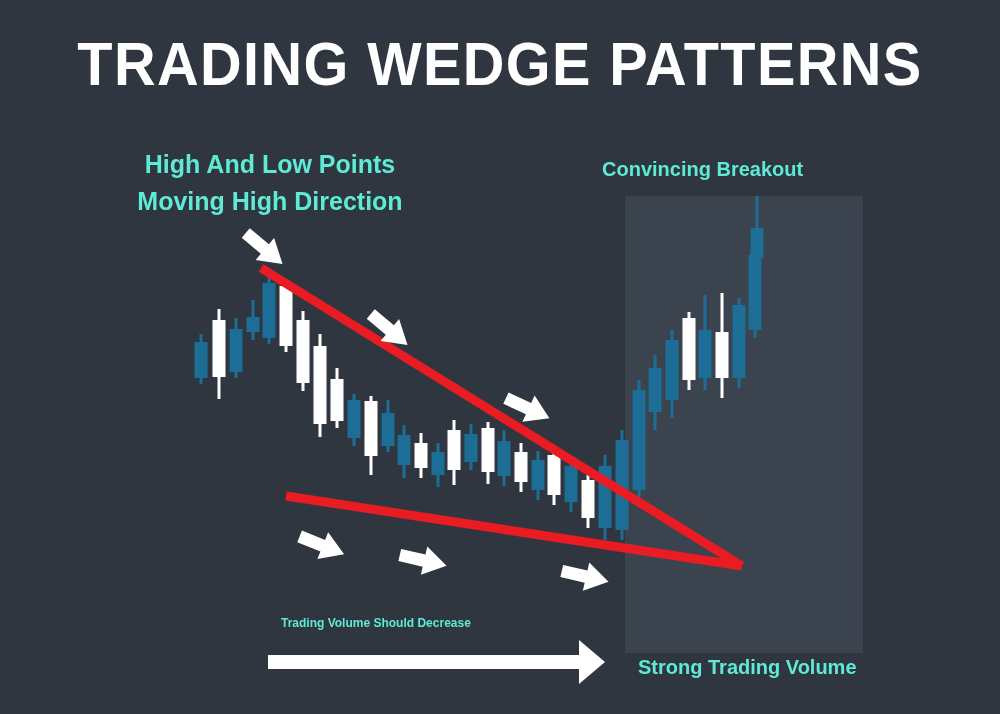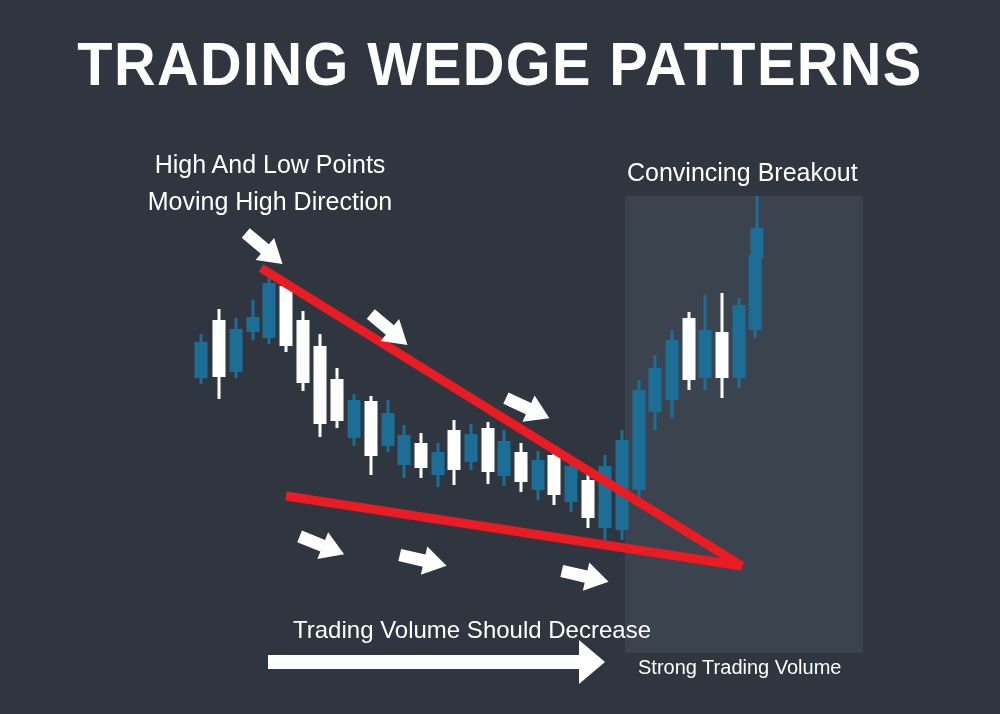--- a/index.html
+++ b/index.html
@@ -48,43 +48,42 @@
     position: absolute;
     left: 0;
     top: 0;
     width: 1000px;
     height: 714px;
   }
 
   
   .anno {
     position: absolute;
-    color: #ffffff;
+    color: #5eead4;
     font-family: "Liberation Sans", sans-serif;
-    font-weight: normal;
+    font-weight: bold;
     white-space: nowrap;
   }
   #anno-highlow {
     left: 135px;
     top: 146px;
     font-size: 25px;
     line-height: 37px;
     text-align: center;
     width: 270px;
   }
   #anno-breakout {
-    left: 627px;
+    left: 602px;
     top: 158px;
-    font-size: 25px;
+    font-size: 20px;
   }
   #anno-volume-decrease {
     left: 281px;
     top: 616px;
-    font-size: 24px;
-    margin-left: 12px;
+    font-size: 12px;
   }
   #anno-strong-volume {
     left: 638px;
     top: 616px;
     font-size: 20px;
     margin-top: 40px;
   }
 </style>
 </head>
 <body>

